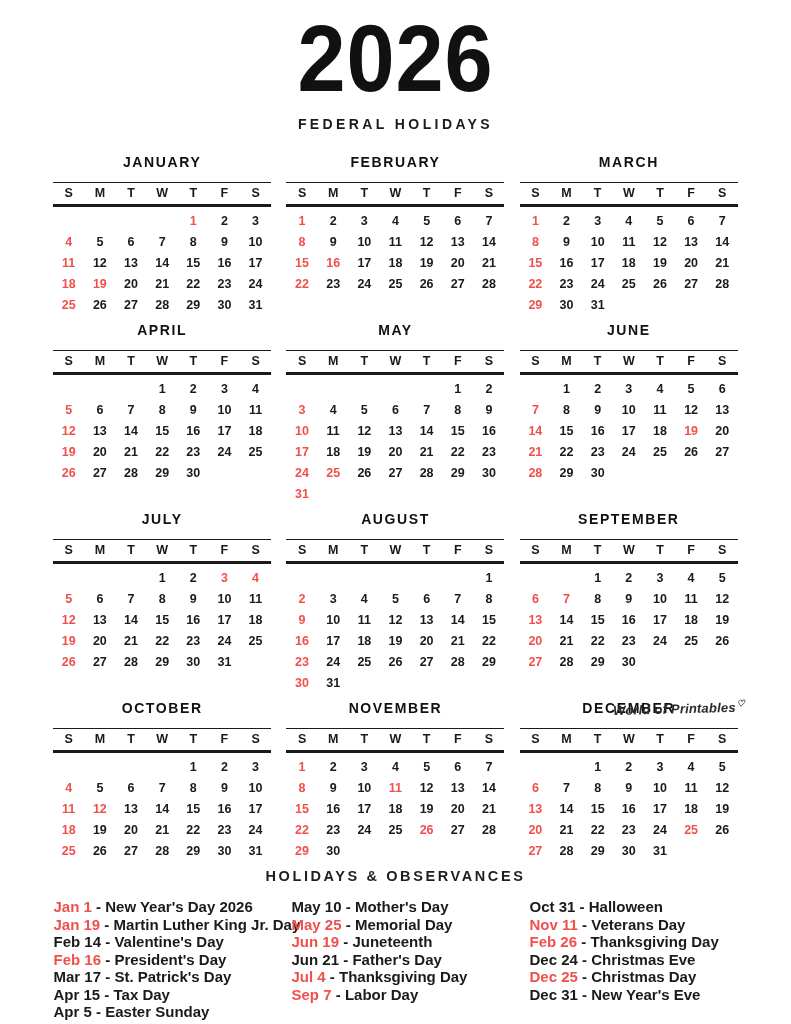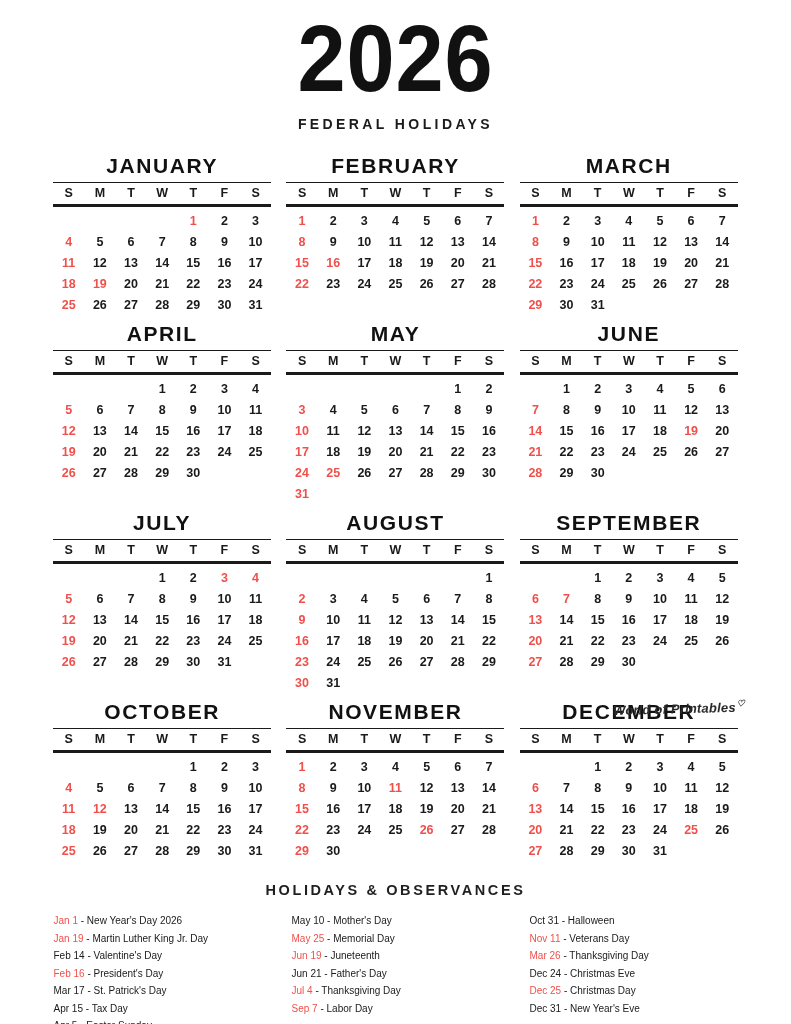--- a/index.html
+++ b/index.html
@@ -49,21 +49,21 @@
     row-gap: 0px;
     column-gap: 0px;
   }
   .month {
     width: 218px;
     margin: 0 auto;
     padding-bottom: 6px;
   }
   .month-name {
     text-align: center;
-    font-size: 21px;
+    font-size: 14px;
     font-weight: 700;
     letter-spacing: 1.6px;
     color: #111111;
     margin-bottom: 8px;
     height: 20px;
   }
   .dow-row {
     display: grid;
     grid-template-columns: repeat(7, 1fr);
     border-top: 1.5px solid #1a1a1a;
@@ -92,36 +92,35 @@
   .day.red { color: #f0504c; }
   .day.empty { color: transparent; }
 
   
   .holidays-title {
     text-align: center;
     font-size: 14.5px;
     font-weight: 700;
     letter-spacing: 2.6px;
     color: #1f1f1f;
-    margin-top: 14px;
   }
   .holiday-cols {
     margin: 14px auto 0 auto;
     width: 720px;
     display: grid;
     grid-template-columns: 252px 238px 230px;
     justify-content: center;
     column-gap: 0;
   }
   .hcol { padding-left: 4px; }
   .hcol.c1 { padding-left: 18px; }
   .hitem {
-    font-size: 10px;
+    font-size: 15px;
     line-height: 17.4px;
-    font-weight: 400;
+    font-weight: 700;
     color: #1a1a1a;
     white-space: nowrap;
   }
   .hdate { color: #1a1a1a; }
   .hdate.red { color: #f0504c; }
   .hsep { color: #1a1a1a; }
 
   
   .brand {
     position: absolute;
@@ -732,21 +731,21 @@
         <div class="hitem"><span class="hdate">May 10</span><span class="hsep"> - </span><span>Mother's Day</span></div>
         <div class="hitem"><span class="hdate red">May 25</span><span class="hsep"> - </span><span>Memorial Day</span></div>
         <div class="hitem"><span class="hdate red">Jun 19</span><span class="hsep"> - </span><span>Juneteenth</span></div>
         <div class="hitem"><span class="hdate">Jun 21</span><span class="hsep"> - </span><span>Father's Day</span></div>
         <div class="hitem"><span class="hdate red">Jul 4</span><span class="hsep"> - </span><span>Thanksgiving Day</span></div>
         <div class="hitem"><span class="hdate red">Sep 7</span><span class="hsep"> - </span><span>Labor Day</span></div>
       </div>
       <div class="hcol c3">
         <div class="hitem"><span class="hdate">Oct 31</span><span class="hsep"> - </span><span>Halloween</span></div>
         <div class="hitem"><span class="hdate red">Nov 11</span><span class="hsep"> - </span><span>Veterans Day</span></div>
-        <div class="hitem"><span class="hdate red">Mar 26</span><span class="hsep"> - </span><span>Thanksgiving Day</span></div>
+        <div class="hitem"><span class="hdate red">Feb 26</span><span class="hsep"> - </span><span>Thanksgiving Day</span></div>
         <div class="hitem"><span class="hdate">Dec 24</span><span class="hsep"> - </span><span>Christmas Eve</span></div>
         <div class="hitem"><span class="hdate red">Dec 25</span><span class="hsep"> - </span><span>Christmas Day</span></div>
         <div class="hitem"><span class="hdate">Dec 31</span><span class="hsep"> - </span><span>New Year's Eve</span></div>
       </div>
     </div>
 
   <div class="brand">
     <span>World of Printables</span><span class="heart">♡</span>
   </div>
 

